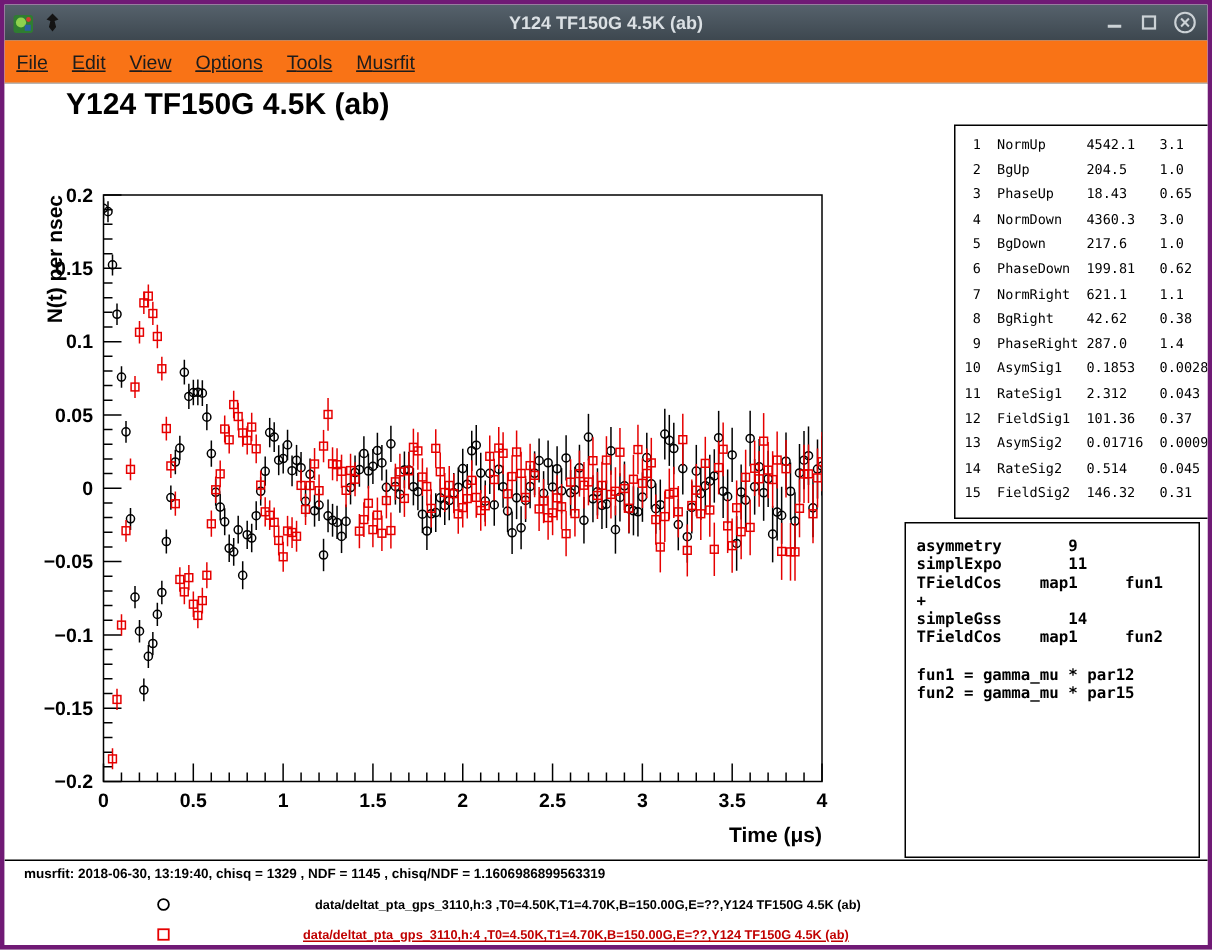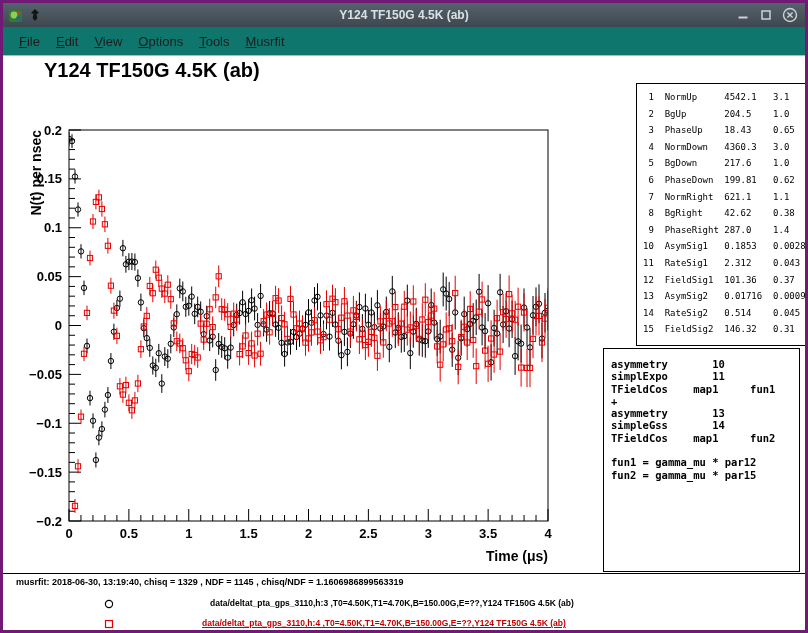--- a/index.html
+++ b/index.html
@@ -6,22 +6,22 @@
   html,body{width:808px;height:633px;}
   body{font-family:"Liberation Sans",sans-serif;background:#808080;}
   .window{position:relative;width:808px;height:633px;background:#eff0f1;border:3px solid #701a75;overflow:hidden;}
   .titlebar{position:absolute;left:0;top:0;width:100%;height:24px;
     background:linear-gradient(#56626c,#3d474f);display:flex;align-items:center;color:#dbe0e4;}
   .titlebar .title{position:absolute;left:0;right:0;text-align:center;font-weight:bold;font-size:12px;pointer-events:none;}
   .app-icon{margin-left:5px;display:inline-flex;}
   .pin-icon{margin-left:6px;display:inline-flex;}
   .winbtns{margin-left:auto;display:flex;gap:9px;margin-right:7px;z-index:2;align-items:center;}
   .winbtn{display:inline-flex;cursor:default;}
-  .menubar{position:absolute;top:24px;left:0;width:100%;height:29px;background:#0f766e;
-    border-bottom:1px solid #b8b5b2;display:flex;align-items:center;font-size:13px;color:#1c1c1c;padding:0 8px;}
+  .menubar{position:absolute;top:24px;left:0;width:100%;height:29px;background:#f97316;
+    border-bottom:1px solid #b8b5b2;display:flex;align-items:center;font-size:13px;color:#1c1c1c;padding:0 0;text-decoration:underline;}
   .menu-item{padding:4px 8px;}
   .menu-spacer{flex:1;}
   .canvas{position:absolute;top:53px;left:0;width:808px;height:580px;background:#ffffff;}
   .canvas-title{position:absolute;left:41px;top:3px;font-size:20px;font-weight:bold;color:#000;}
   #plot{position:absolute;left:0;top:60px;}
   .ticklabel{font-family:"Liberation Sans",sans-serif;font-size:13px;font-weight:bold;fill:#000;}
   .axtitle{font-family:"Liberation Sans",sans-serif;font-size:14px;font-weight:bold;fill:#000;}
   .param-box{position:absolute;left:633px;top:27px;width:197px;height:263px;border:1px solid #000;
     font-family:"DejaVu Sans Mono",monospace;font-size:9px;line-height:16.6px;white-space:pre;
     padding:5px 4px 0 6px;color:#000;overflow:hidden;}
@@ -844,21 +844,21 @@
           <line x1="539.0" y1="246.1" x2="539.0" y2="206.9" stroke="#e60000"></line>
           <rect x="536.4" y="223.9" width="5.2" height="5.2" fill="none" stroke="#e60000"></rect>
           <line x1="542.0" y1="222.3" x2="542.0" y2="183.0" stroke="#e60000"></line>
           <rect x="539.4" y="200.0" width="5.2" height="5.2" fill="none" stroke="#e60000"></rect>
           <line x1="545.0" y1="211.5" x2="545.0" y2="172.0" stroke="#e60000"></line>
           <rect x="542.4" y="189.2" width="5.2" height="5.2" fill="none" stroke="#e60000"></rect>
         </g>
       </svg>
 
     <div class="param-box" id="param-box"><div> 1  NormUp     4542.1   3.1</div><div> 2  BgUp       204.5    1.0</div><div> 3  PhaseUp    18.43    0.65</div><div> 4  NormDown   4360.3   3.0</div><div> 5  BgDown     217.6    1.0</div><div> 6  PhaseDown  199.81   0.62</div><div> 7  NormRight  621.1    1.1</div><div> 8  BgRight    42.62    0.38</div><div> 9  PhaseRight 287.0    1.4</div><div>10  AsymSig1   0.1853   0.0028</div><div>11  RateSig1   2.312    0.043</div><div>12  FieldSig1  101.36   0.37</div><div>13  AsymSig2   0.01716  0.00098</div><div>14  RateSig2   0.514    0.045</div><div>15  FieldSig2  146.32   0.31</div></div>
-    <div class="theory-box" id="theory-box"><div>asymmetry       10</div><div>simplExpo       11</div><div>TFieldCos    map1     fun1</div><div>+</div><div>asymmetry       13</div><div>simpleGss       14</div><div>TFieldCos    map1     fun2</div><div>&nbsp;</div><div>fun1 = gamma_mu * par12</div><div>fun2 = gamma_mu * par15</div></div>
+    <div class="theory-box" id="theory-box"><div>asymmetry       9</div><div>simplExpo       11</div><div>TFieldCos    map1     fun1</div><div>+</div><div>simpleGss       14</div><div>TFieldCos    map1     fun2</div><div>&nbsp;</div><div>fun1 = gamma_mu * par12</div><div>fun2 = gamma_mu * par15</div></div>
 
     <div class="divider"></div>
     <div class="statusline">musrfit: 2018-06-30, 13:19:40, chisq = 1329 , NDF = 1145 , chisq/NDF = 1.1606986899563319</div>
 
     <div class="legend-row" style="top:538px;">
       <span class="legend-marker" id="lm0"><svg width="12" height="12">
             <circle cx="6" cy="6" r="3.6" fill="none" stroke="#000000" stroke-width="1.2"></circle>
           </svg></span>
       <span class="legend-label" id="ll0" style="color: rgb(0, 0, 0); padding-left: 8px;">data/deltat_pta_gps_3110,h:3 ,T0=4.50K,T1=4.70K,B=150.00G,E=??,Y124 TF150G 4.5K (ab)</span>
     </div>

